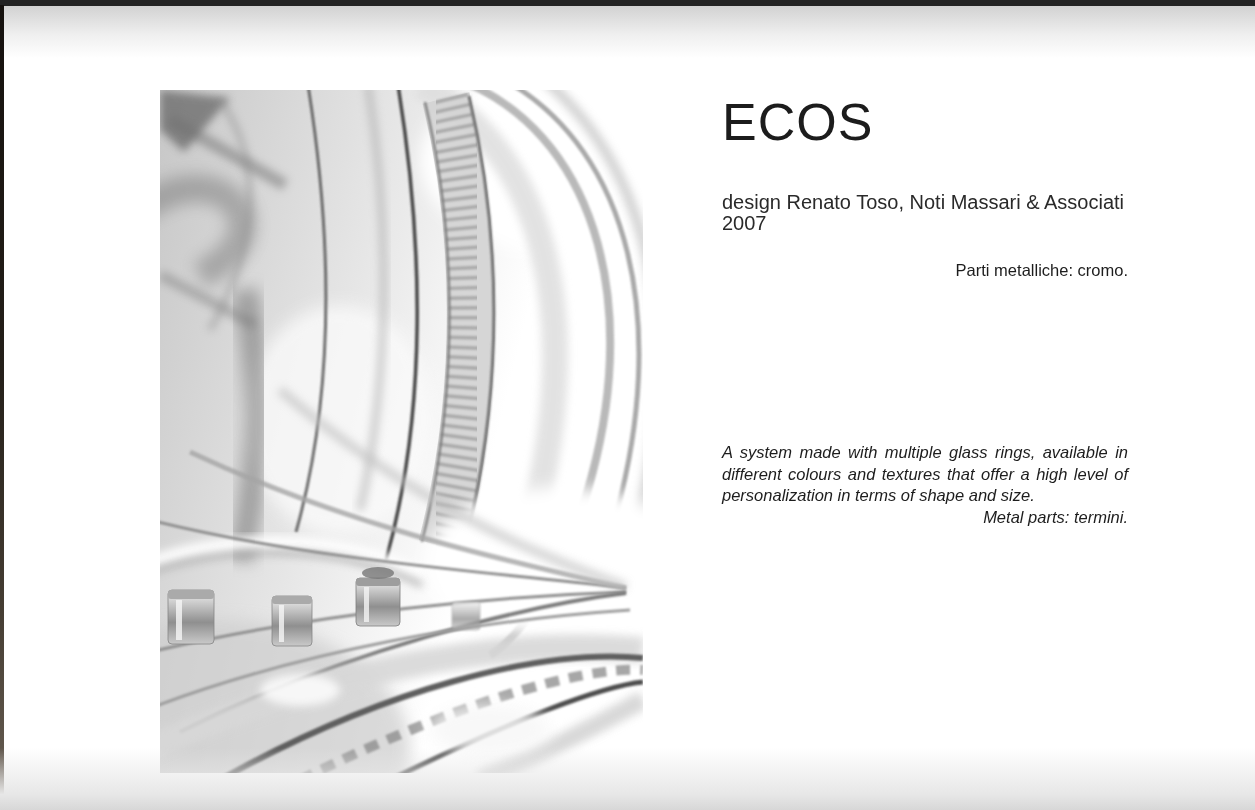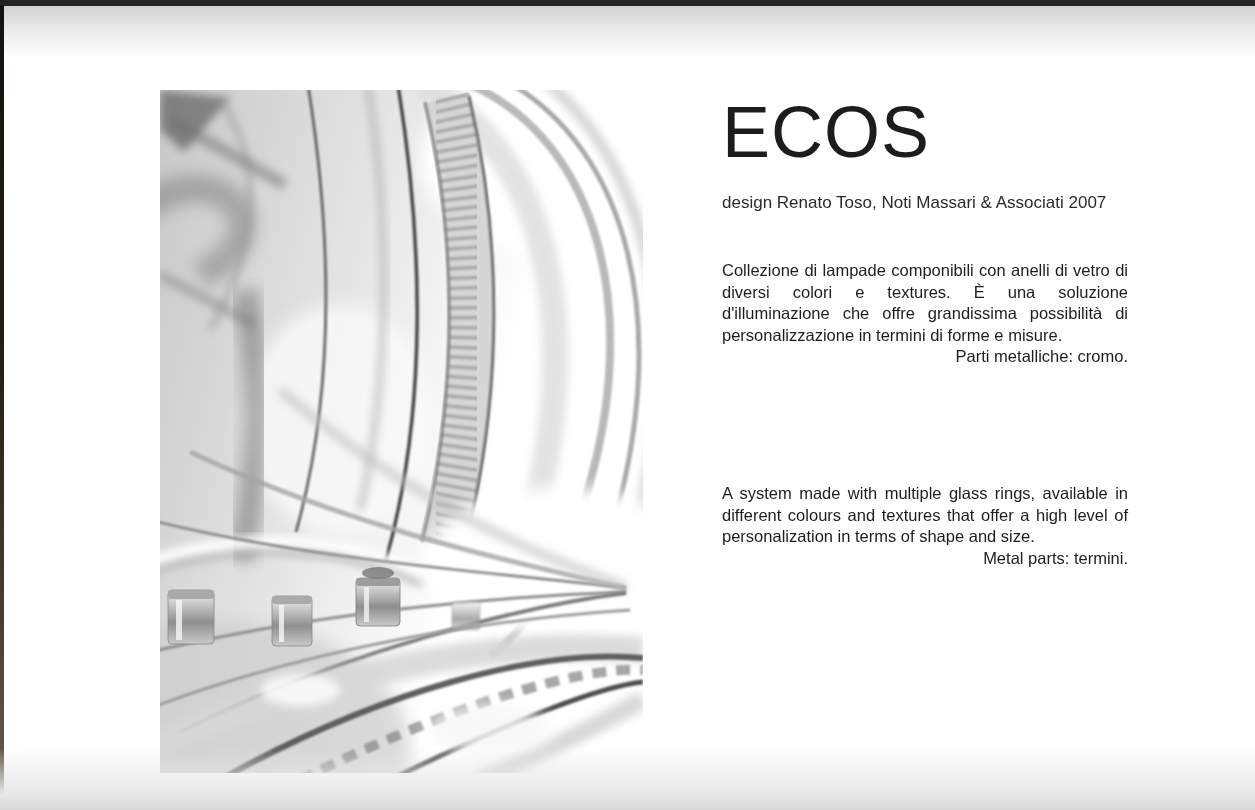--- a/index.html
+++ b/index.html
@@ -28,35 +28,35 @@
     position:absolute;left:0;top:5px;bottom:0;width:4px;
     background:linear-gradient(180deg,#15110e 0%,#241f19 45%,#453d33 75%,#6b6156 100%);
   }
   figure.photo{
     position:absolute;left:160px;top:90px;width:483px;height:683px;
     margin:0;padding:0;
   }
   figure.photo svg{display:block;width:100%;height:100%;}
   h1.title{
     position:absolute;left:722px;top:96px;margin:0;
-    font-size:72px;font-weight:200;line-height:1;
+    font-size:52px;font-weight:200;line-height:1;
     letter-spacing:1px;color:#1c1c1c;
   }
   p.credit{
     position:absolute;left:722px;top:192px;margin:0;width:420px;
-    font-size:17px;line-height:21px;color:#2a2a2a;
+    font-size:20px;line-height:21px;color:#2a2a2a;
   }
   .desc{
     position:absolute;left:722px;width:406px;
     font-size:16.5px;line-height:21.5px;color:#1d1d1d;
   }
   .desc p{margin:0;text-align:justify;}
   .desc p:last-child{text-align:right;}
   .desc-it{top:260px;}
-  .desc-en{top:483px;}
+  .desc-en{top:442px;font-style:italic;}
 </style>
 </head>
 <body>
 
 <div class="canvas">
 
   <div class="top-bar"></div>
   <div class="top-gradient"></div>
   <div class="left-edge"></div>
 
@@ -163,21 +163,20 @@
         <ellipse cx="140" cy="600" rx="40" ry="16" fill="#ffffff" opacity="0.8" filter="url(#blur4)"></ellipse>
       </g>
     </svg>
   </figure>
 
   <h1 class="title">ECOS</h1>
 
   <p class="credit">design Renato Toso, Noti Massari &amp; Associati 2007</p>
 
   <div class="desc desc-it">
-    <p>Collezione di lampade componibili con anelli di vetro di diversi colori e textures. È una soluzione d'illuminazione che offre grandissima possibilità di personalizzazione in termini di forme e misure.</p>
     <p>Parti metalliche: cromo.</p>
   </div>
 
   <div class="desc desc-en">
     <p>A system made with multiple glass rings, available in different colours and textures that offer a high level of personalization in terms of shape and size.</p>
     <p>Metal parts: termini.</p>
   </div>
 
   <div class="bottom-gradient"></div>
 </div>

